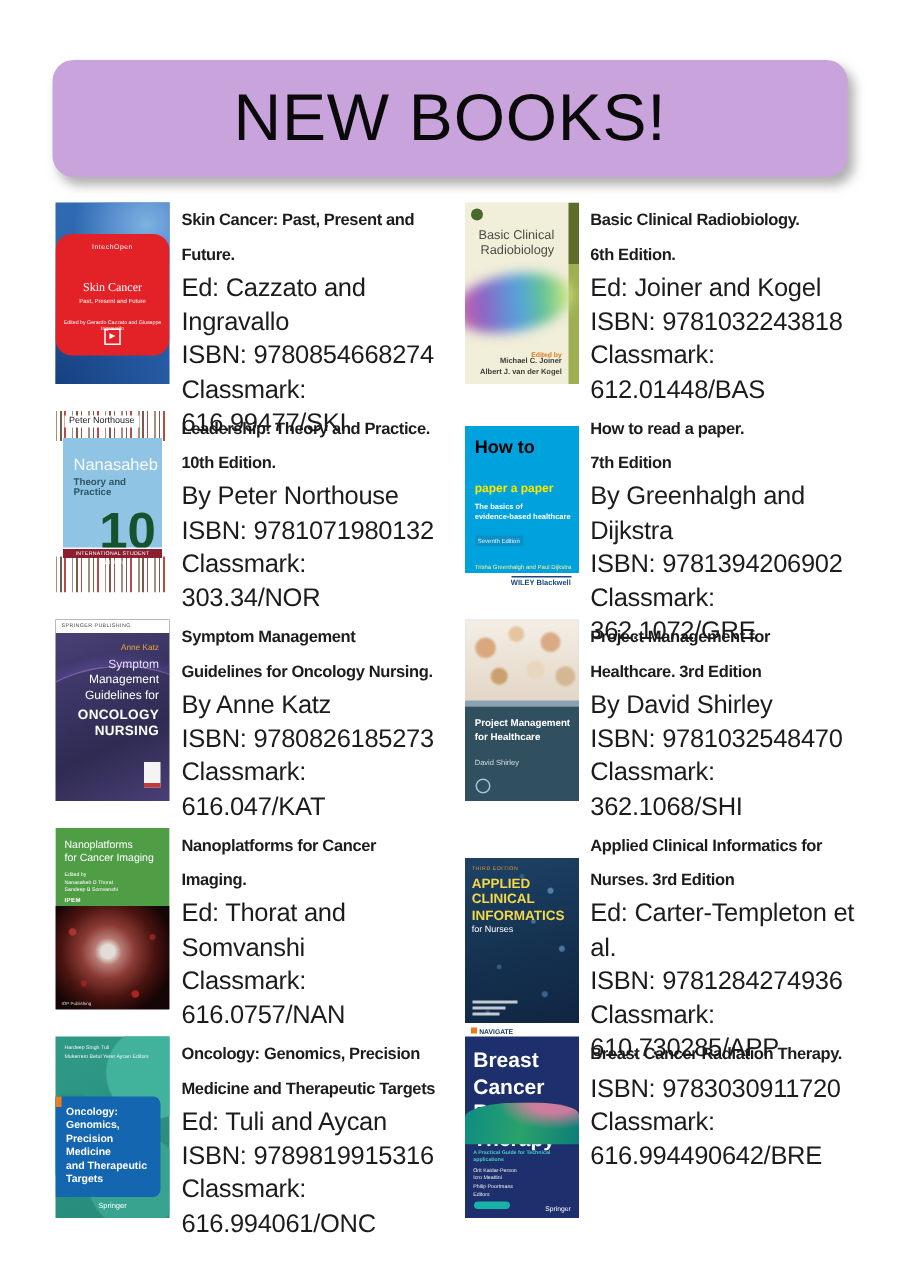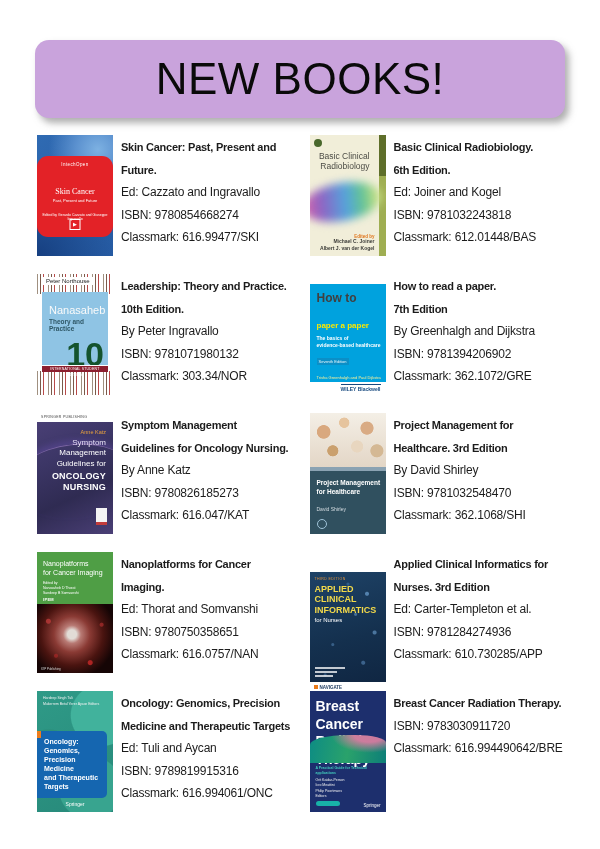--- a/index.html
+++ b/index.html
@@ -22,21 +22,21 @@
   .entry { display:flex; height:121px; }
   .cover {
     flex:0 0 76px; width:76px; height:121px; position:relative;
     overflow:hidden; margin-right:8px; background:#ddd;
   }
   .info { flex:1; padding-top:1px; min-width:0; }
   .t {
     font-weight:bold; font-size:11px; letter-spacing:-.25px;
     line-height:22.5px; white-space:pre-line; margin-right:-16px;
   }
-  .l { font-size:12px; letter-spacing:-.2px; line-height:22.5px; }
+  .l { font-size:17px; letter-spacing:-.2px; line-height:22.5px; }
 
   
   .c1 { background:
     radial-gradient(circle at 80% 12%, #7db1e2 0%, #5b91cf 18%, rgba(60,110,180,0) 40%),
     radial-gradient(circle at 0% 100%, #163f80 0%, rgba(22,63,128,0) 55%),
     linear-gradient(135deg,#2f6ab2,#265ba3); }
   .c1-red { position:absolute; top:21px; bottom:19px; left:0; right:0;
     background:#e32227; color:#fff; text-align:center;border-radius:11px; }
   .c1-pub { font-size:4.5px; margin-top:6px; letter-spacing:.4px; }
   .c1-title { font-family:"Liberation Serif", serif; font-size:8px; margin-top:20px; }
@@ -75,21 +75,21 @@
   .c3-sub { color:#2e5766; font-size:6.5px; font-weight:bold; padding:2px 0 0 7px; }
   .c3-ten { position:absolute; right:4px; bottom:-6px; font-size:34px;
     font-weight:bold; color:#14532d; line-height:1; }
   .c3-banner { position:absolute; left:5px; right:5px; bottom:23px; height:6px;
     background:#8c1f2f; color:#fff; font-size:3.5px; line-height:6px;
     text-align:center; letter-spacing:.2px; z-index:2; }
 
   
   .c4 { background:#fff; }
   .c4-blue { position:absolute; top:10px; left:0; right:0; bottom:13px; background:#00a2de; }
-  .c4-howto { color:#404040; font-weight:bold; font-size:12px; margin:7px 0 16px 7px; }
+  .c4-howto { color:#000000; font-weight:bold; font-size:12px; margin:7px 0 16px 7px; }
   .c4-rap { color:#fae800; font-weight:bold; font-size:8px; margin:6px 0 0 7px; }
   .c4-basics { color:#fff; font-weight:bold; font-size:5px; margin:5px 0 0 7px;
     line-height:1.4; white-space:pre-line; }
   .c4-ed7 { display:inline-block; background:#0b8fc7; color:#e8f6fc;
     font-size:4px; margin:7px 0 0 7px; padding:1px 2px; }
   .c4-authors { color:#f6ef9a; font-size:4px; margin:8px 0 0 7px; }
   .c4-wiley { position:absolute; bottom:3px; right:5px; color:#17497f;
     font-size:5px; font-weight:bold; border-top:1px solid #17497f; padding-top:1px; }
 
   
@@ -250,21 +250,21 @@
       <div class="c3-blue">
         <div class="c3-lead">Nanasaheb</div>
         <div class="c3-sub">Theory and Practice</div>
         <div class="c3-ten">10</div>
       </div>
       <div class="c3-banner">INTERNATIONAL STUDENT EDITION</div>
     </div>
     <div class="info">
       <div class="t">Leadership: Theory and Practice.
 10th Edition.</div>
-      <div class="l">By Peter Ingravallo</div>
+      <div class="l">By Peter Northouse</div>
       <div class="l">ISBN: 9781071980132</div>
       <div class="l">Classmark: 303.34/NOR</div>
     </div>
   </div>
 
   <div class="entry">
     <div class="cover c4">
       <div class="c4-blue">
         <div class="c4-howto">How to</div>
         <div class="c4-rap">paper a paper</div>
@@ -335,21 +335,20 @@
         <div class="c7-ipem">IPEM</div>
       </div>
       <div class="c7-bottom">
         <div class="c7-iop">IOP Publishing</div>
       </div>
     </div>
     <div class="info">
       <div class="t">Nanoplatforms for Cancer
 Imaging.</div>
       <div class="l">Ed: Thorat and Somvanshi</div>
-      <div class="l">ISBN: 9780750358651</div>
       <div class="l">Classmark: 616.0757/NAN</div>
     </div>
   </div>
 
   <div class="entry">
     <div class="cover c8">
       <div class="c8-ed">THIRD EDITION</div>
       <div class="c8-t">APPLIED
 CLINICAL
 INFORMATICS</div>

